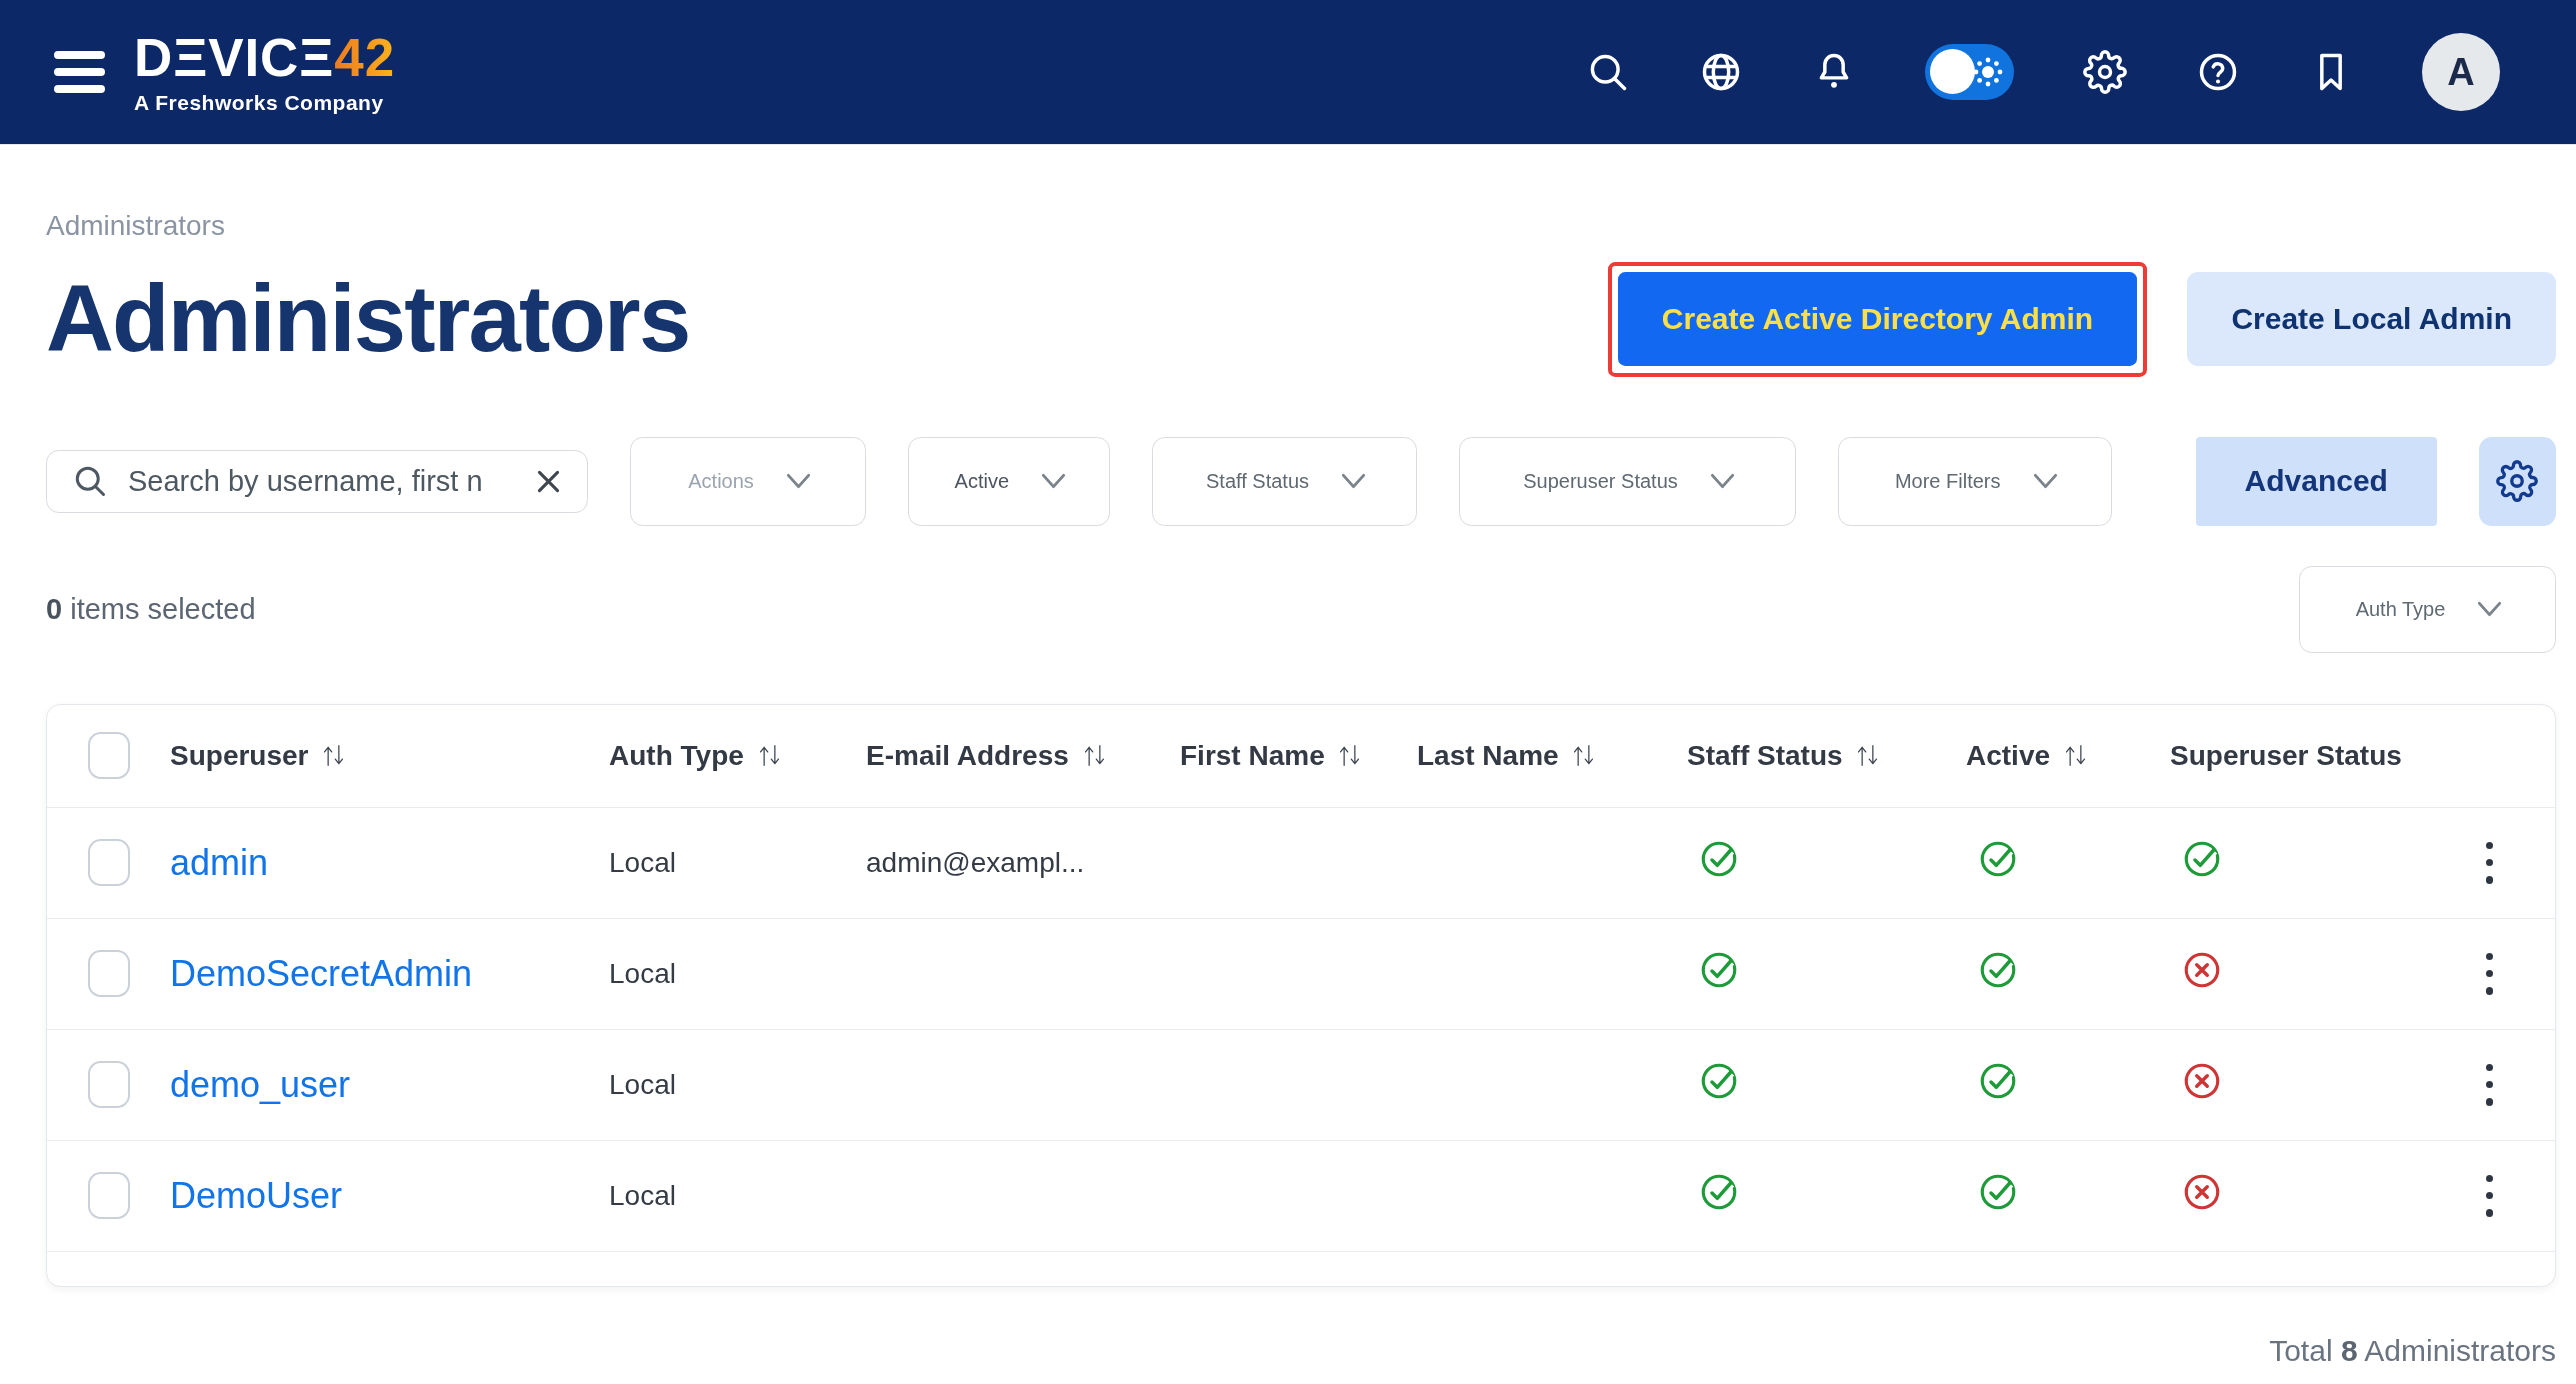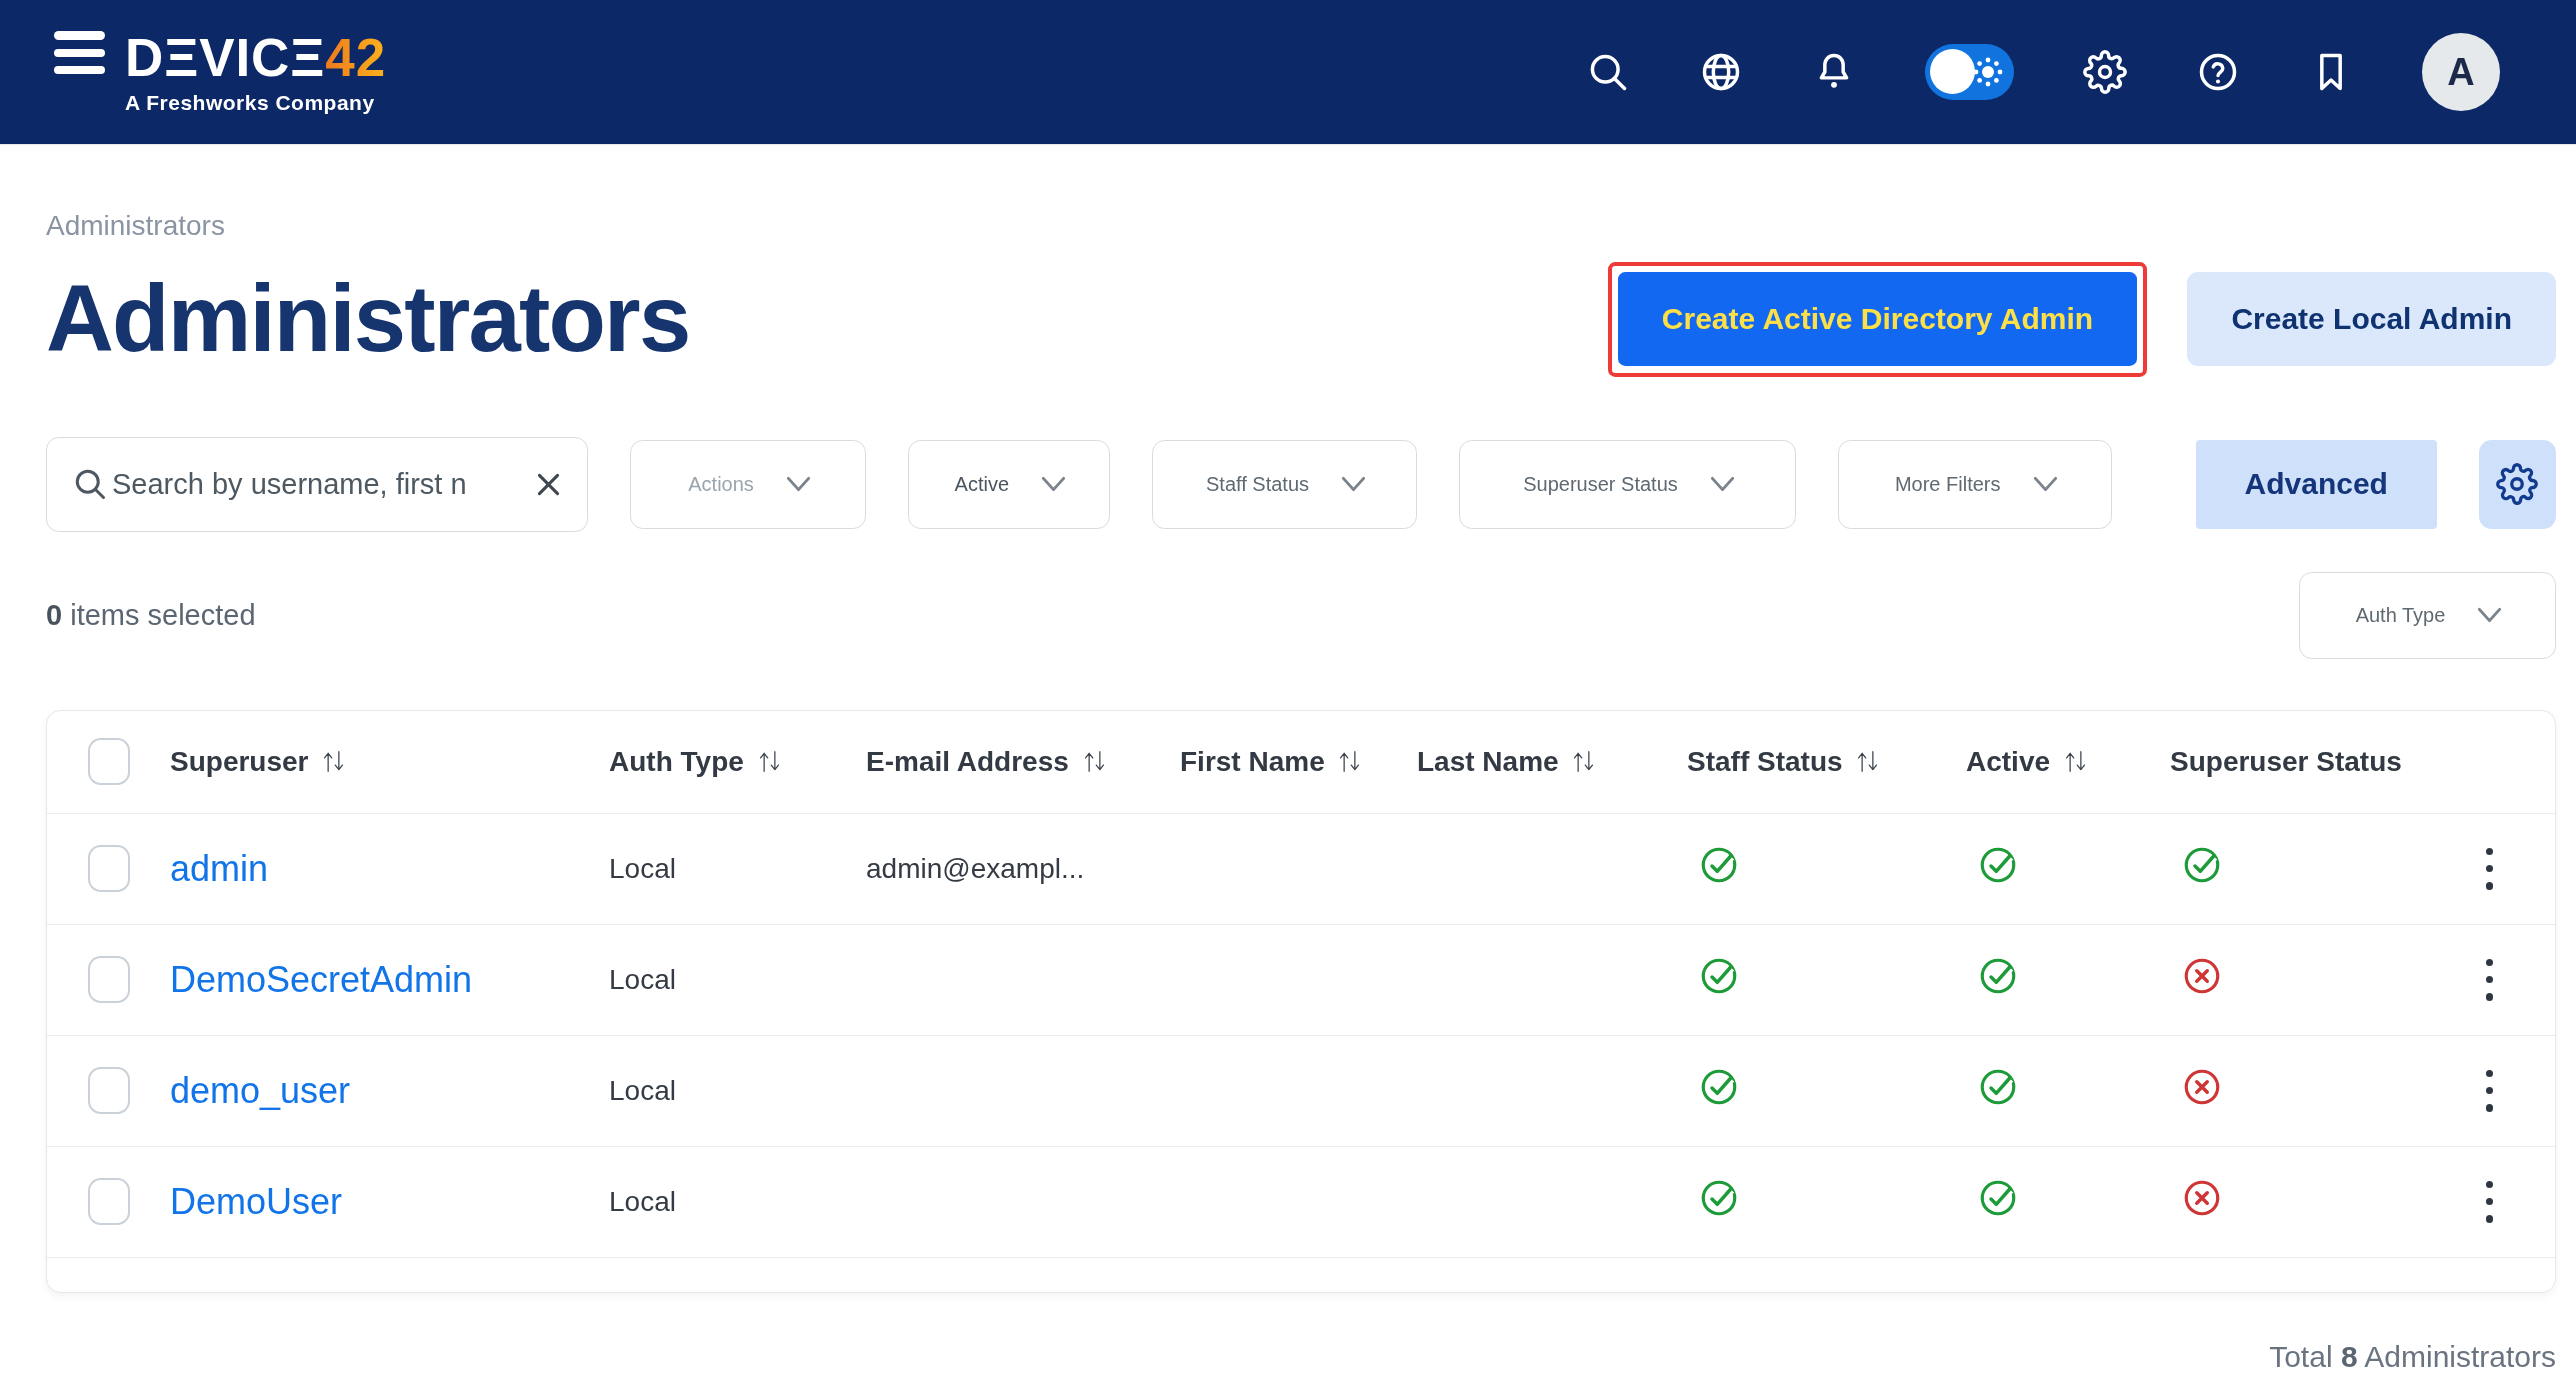--- a/index.html
+++ b/index.html
@@ -23,21 +23,21 @@
     --breadcrumb-gray:#8a94a2;
   }
   *{margin:0;padding:0;box-sizing:border-box;}
   html,body{width:2576px;height:1385px;overflow:hidden;background:#ffffff;
     font-family:"Liberation Sans","DejaVu Sans",sans-serif;}
   svg{display:block;}
 
   
   .navbar{height:145px;background:var(--navbar-bg);display:flex;align-items:center;
     padding:0 76px 0 54px;border-bottom:1.8px solid #e6e8ea;}
-  .nav-left{display:flex;gap:20px;}
+  .nav-left{display:flex;align-items:center;gap:29px;}
   .hamburger{display:flex;flex-direction:column;gap:9px;cursor:pointer;}
   .hamburger i{display:block;width:51px;height:8.2px;background:#fff;border-radius:4.5px;}
   .logo-block{display:flex;flex-direction:column;line-height:1;}
   .logo-line{font-size:53px;font-weight:800;letter-spacing:0.9px;color:#fff;}
   .logo-accent{background:linear-gradient(90deg,#ee7a1e,#fbb31c);
     -webkit-background-clip:text;background-clip:text;color:transparent;}
   .logo-tagline{color:#fff;font-size:21px;font-weight:700;letter-spacing:0.5px;margin-top:7.3px;}
   .nav-right{margin-left:auto;display:flex;align-items:center;gap:69px;}
   .nav-icon{width:44px;height:44px;color:#fff;cursor:pointer;flex:0 0 auto;}
   .nav-icon svg{width:44px;height:44px;stroke:#fff;fill:none;stroke-width:1.9;
@@ -56,22 +56,22 @@
   .page-title{font-size:94px;font-weight:800;letter-spacing:-1.8px;color:var(--navy-text);}
   .title-actions{margin-left:auto;display:flex;align-items:center;gap:40px;}
   .highlight-box{border:4.5px solid var(--annotation-red);border-radius:7.3px;padding:6.3px;}
   .btn{border:none;border-radius:11px;height:94px;font-size:30px;font-weight:700;
     padding:0 44px;cursor:pointer;font-family:inherit;white-space:nowrap;}
   .btn-primary{background:var(--primary);color:#fde047;border-radius:7.3px;}
   .btn-secondary{background:var(--light-blue);color:#0f3270;}
 
   
   .filter-row{display:flex;align-items:center;margin-top:60px;gap:42px;}
-  .search-box{width:580px;height:95px;border:1.8px solid var(--border-gray);border-radius:12.7px;
-    display:flex;align-items:center;padding:0 23.6px 0 25px;gap:4px;background:#fff;}
+  .search-box{width:580px;height:63px;border:1.8px solid var(--border-gray);border-radius:12.7px;
+    display:flex;align-items:center;padding:0 23.6px 0 25px;gap:20px;background:#fff;}
   .search-box svg.mag{width:36px;height:36px;stroke:#4d5862;fill:none;stroke-width:2;stroke-linecap:round;}
   .search-text{flex:1;font-size:29px;color:#4d5861;white-space:nowrap;overflow:hidden;}
   .clear-x{width:31px;height:31px;flex:0 0 auto;cursor:pointer;}
   .clear-x svg{width:31px;height:31px;stroke:#3e474f;stroke-width:2.4;stroke-linecap:round;}
   .dropdown{height:89px;border:1.8px solid var(--border-gray);border-radius:12.7px;background:#fff;
     display:flex;align-items:center;justify-content:center;padding:0 27px 0 31px;
     font-size:20px;color:var(--gray-text);cursor:pointer;gap:31px;white-space:nowrap;}
   .dropdown.disabled{color:var(--muted-text);}
   .dropdown.darker{color:#4b5560;}
   .chev{width:27px;height:18px;flex:0 0 auto;}

